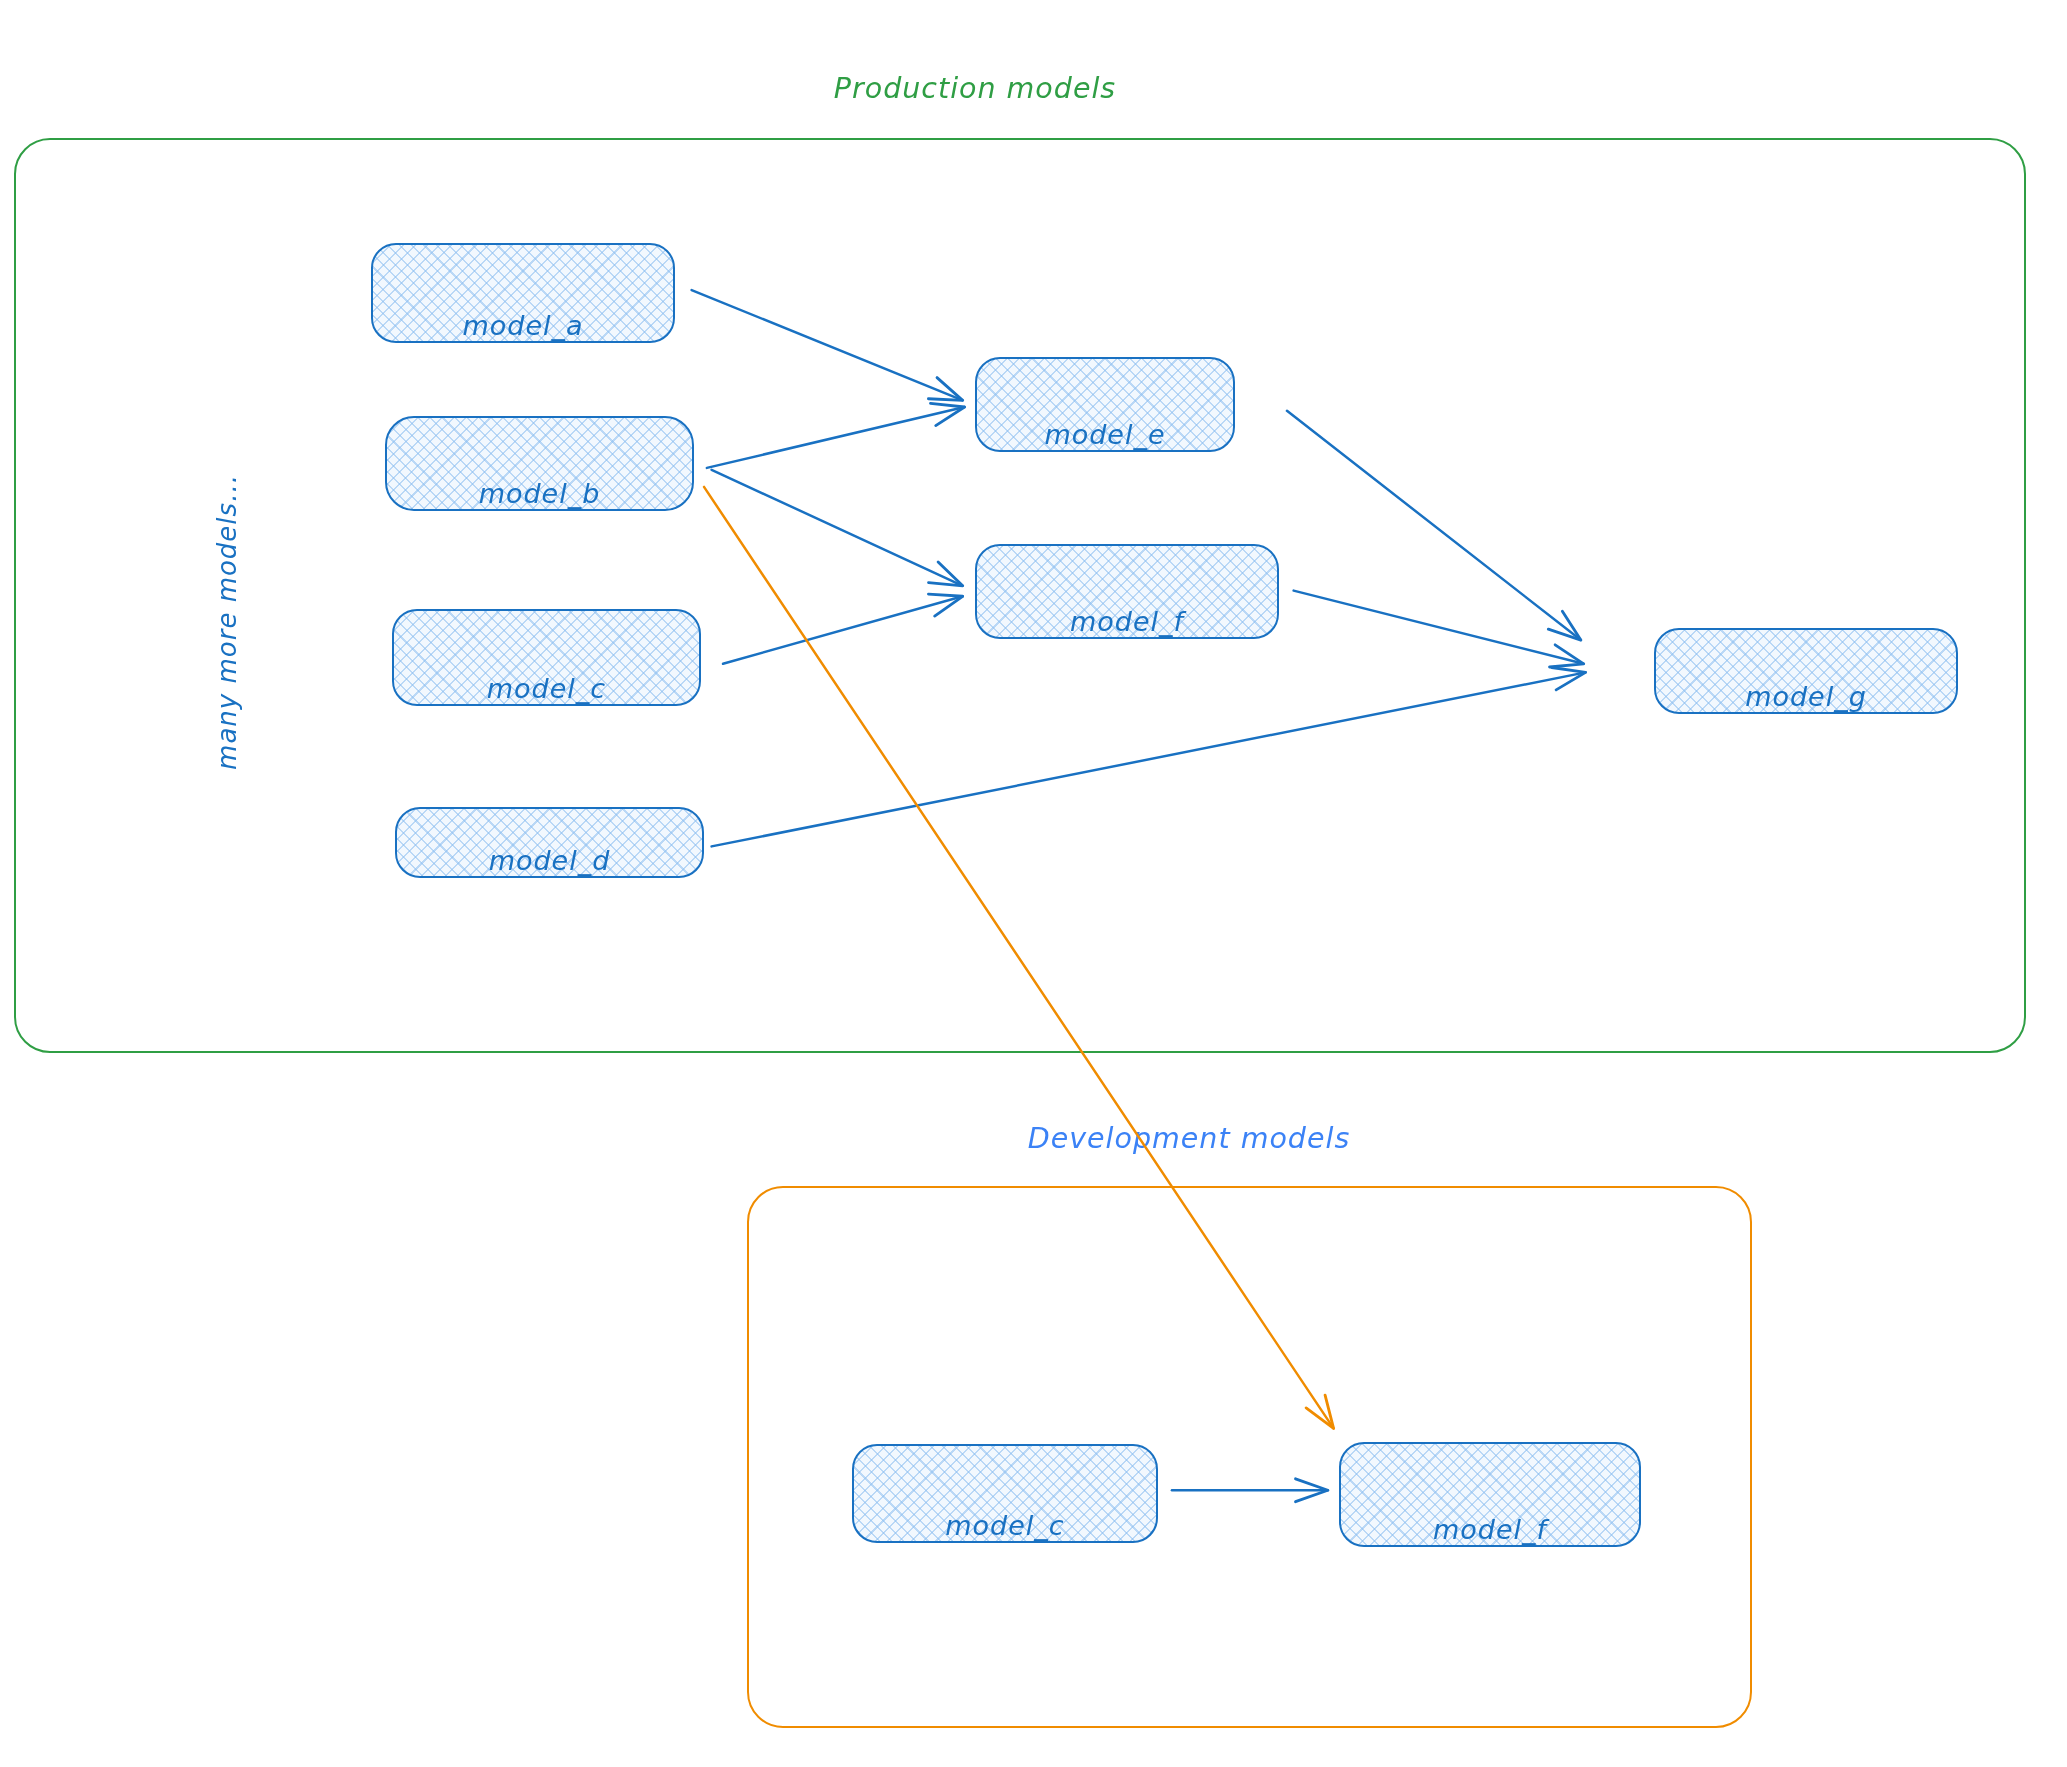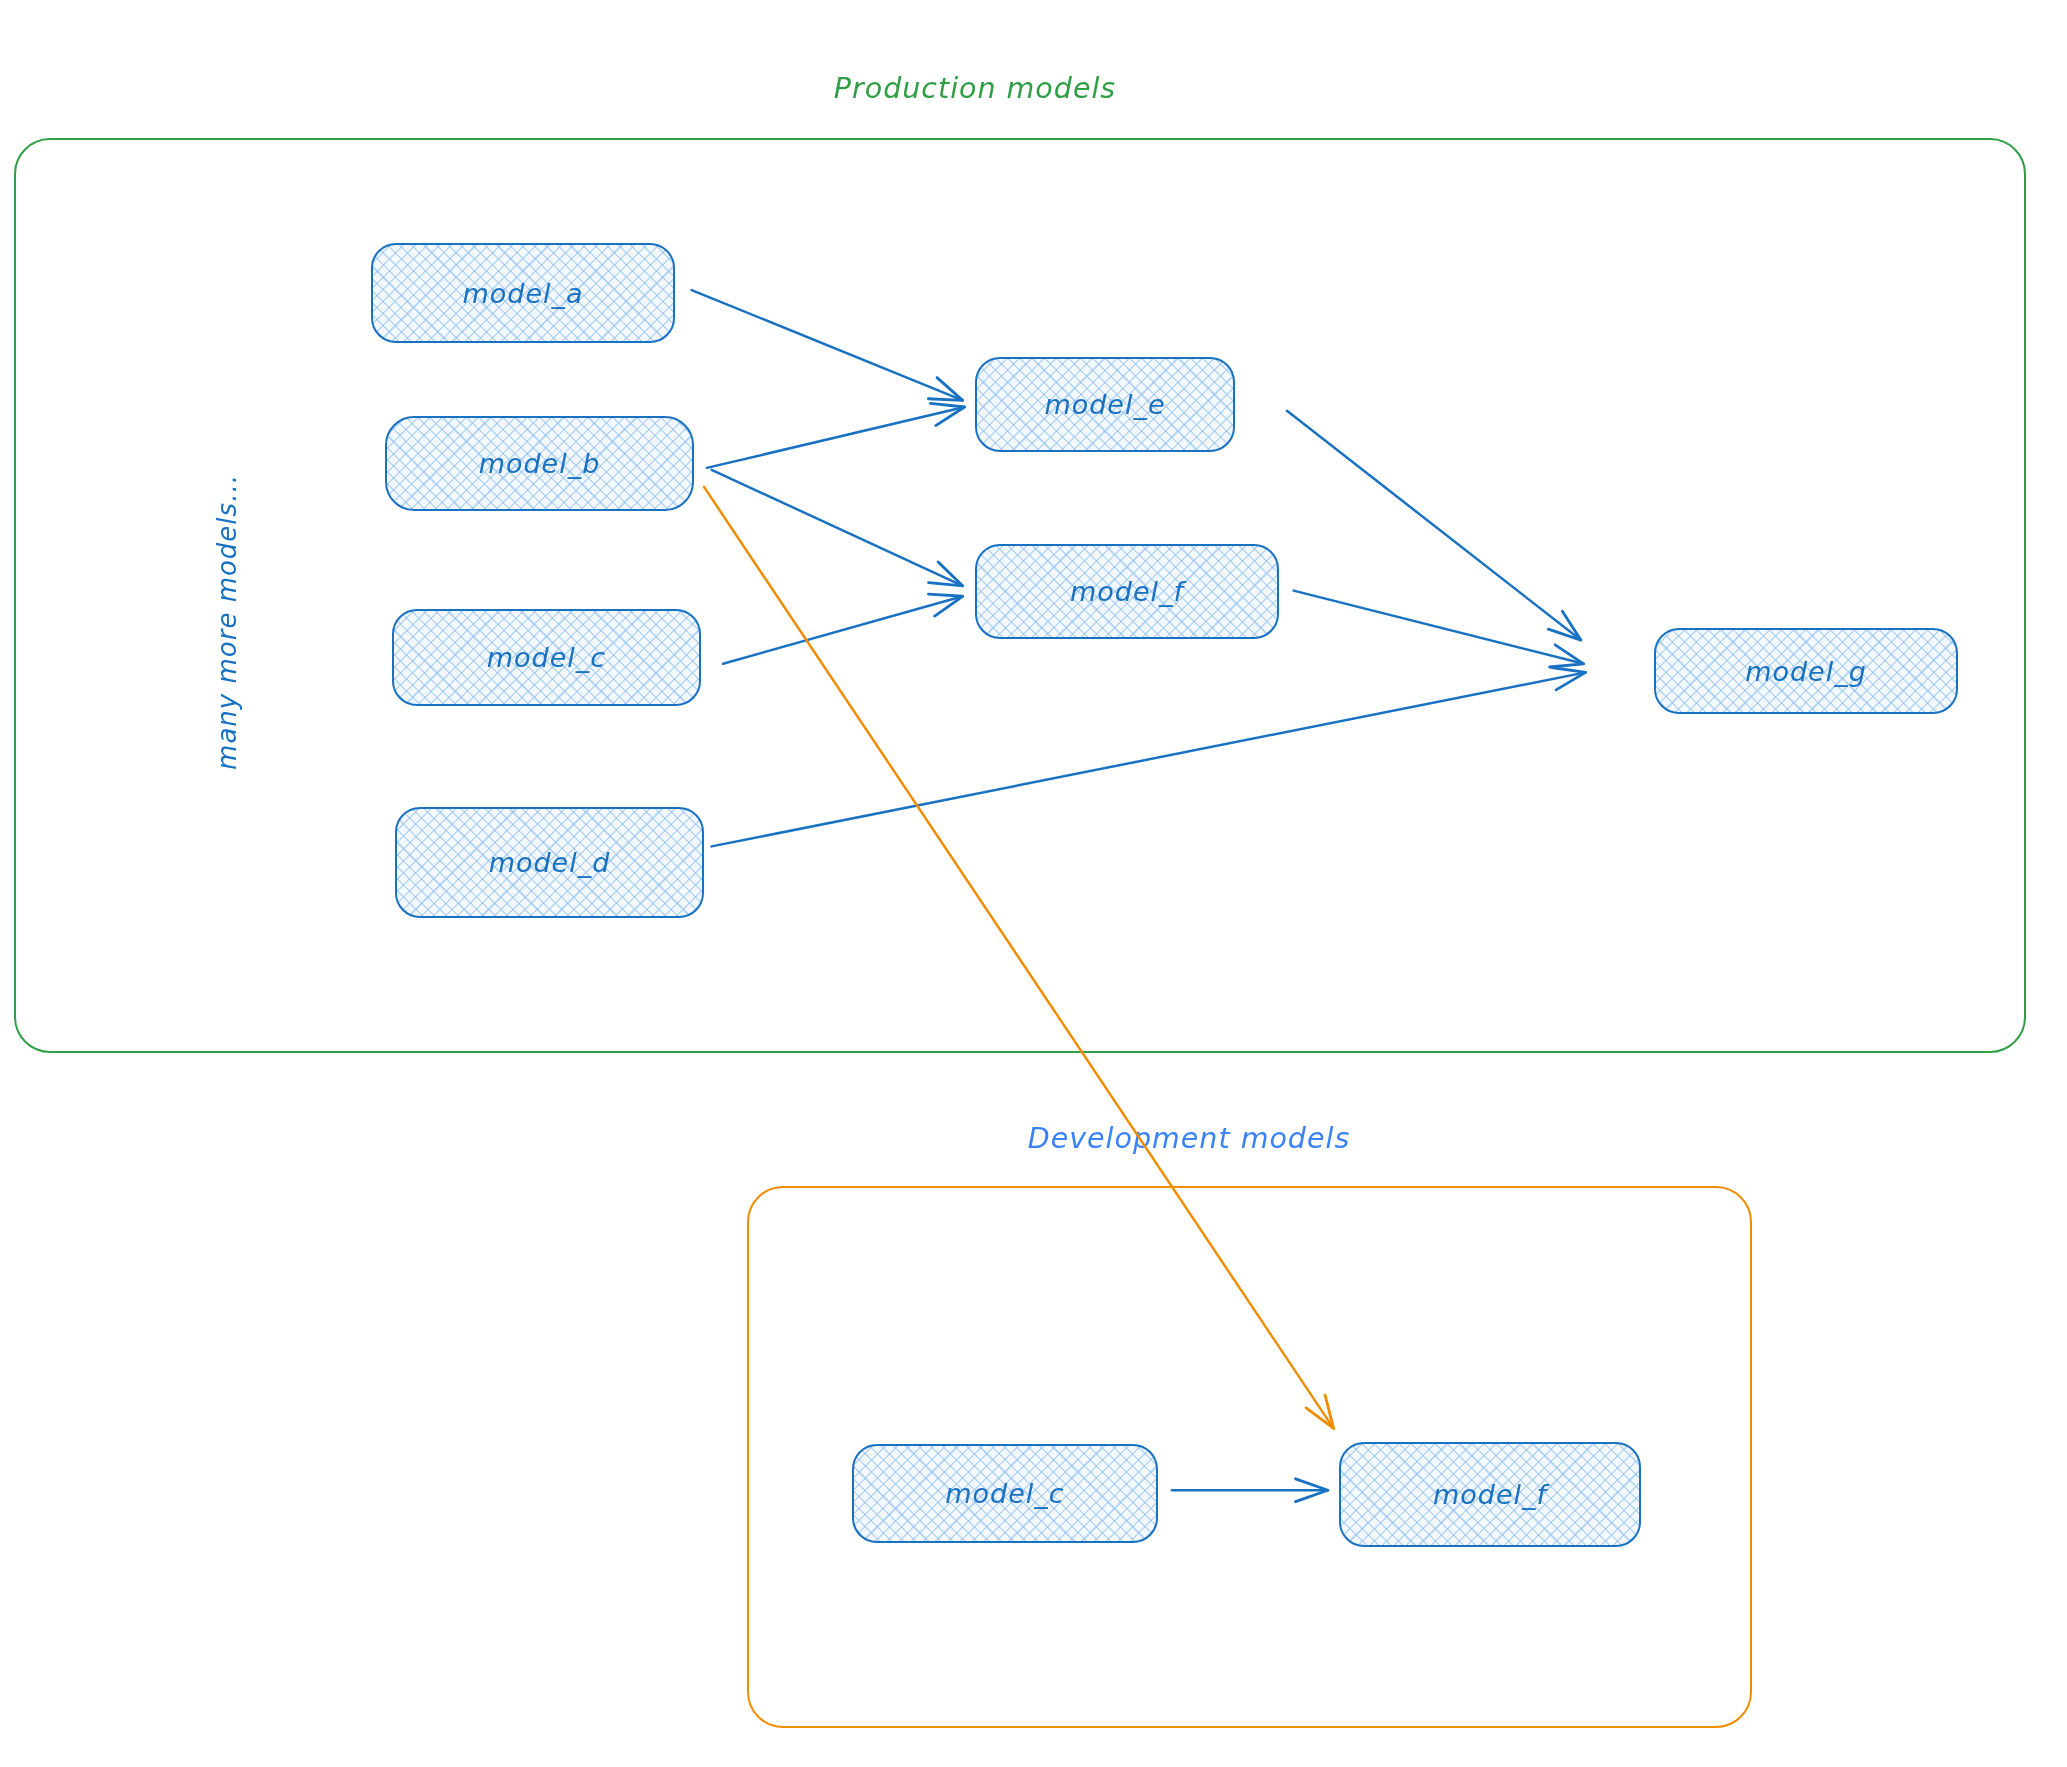--- a/index.html
+++ b/index.html
@@ -56,21 +56,21 @@
   .node {
     position: absolute;
     box-sizing: border-box;
     border: 2.9px solid #1971c2;
     border-radius: 25px;
     background-color: #f2f8fe;
     background-image:
       repeating-linear-gradient(45deg,  rgba(140,190,240,0.55) 0 1.5px, transparent 1.5px 8.6px),
       repeating-linear-gradient(-45deg, rgba(140,190,240,0.55) 0 1.5px, transparent 1.5px 8.6px);
     display: flex;
-    align-items: center;
+    align-items: flex-end;
     justify-content: center;
   }
   .node-label {
     color: #1971c2;
     font-size: 27px;
     font-style: italic;
     letter-spacing: 1px;
     white-space: nowrap;
   }
 
@@ -124,21 +124,21 @@
   <div id="node-layer">
       <div class="node" style="left: 371px; top: 243px; width: 304px; height: 100px;">
         <span class="node-label">model_a</span>
       </div>
       <div class="node" style="left: 385px; top: 416px; width: 309px; height: 95px; border-radius: 29px;">
         <span class="node-label">model_b</span>
       </div>
       <div class="node" style="left: 392px; top: 609px; width: 309px; height: 97px;">
         <span class="node-label">model_c</span>
       </div>
-      <div class="node" style="left: 395px; top: 807px; width: 309px; height: 111px;">
+      <div class="node" style="left: 395px; top: 807px; width: 309px; height: 71px;">
         <span class="node-label">model_d</span>
       </div>
       <div class="node" style="left: 975px; top: 357px; width: 260px; height: 95px;">
         <span class="node-label">model_e</span>
       </div>
       <div class="node" style="left: 975px; top: 544px; width: 304px; height: 95px;">
         <span class="node-label">model_f</span>
       </div>
       <div class="node" style="left: 1654px; top: 628px; width: 304px; height: 86px;">
         <span class="node-label">model_g</span>

